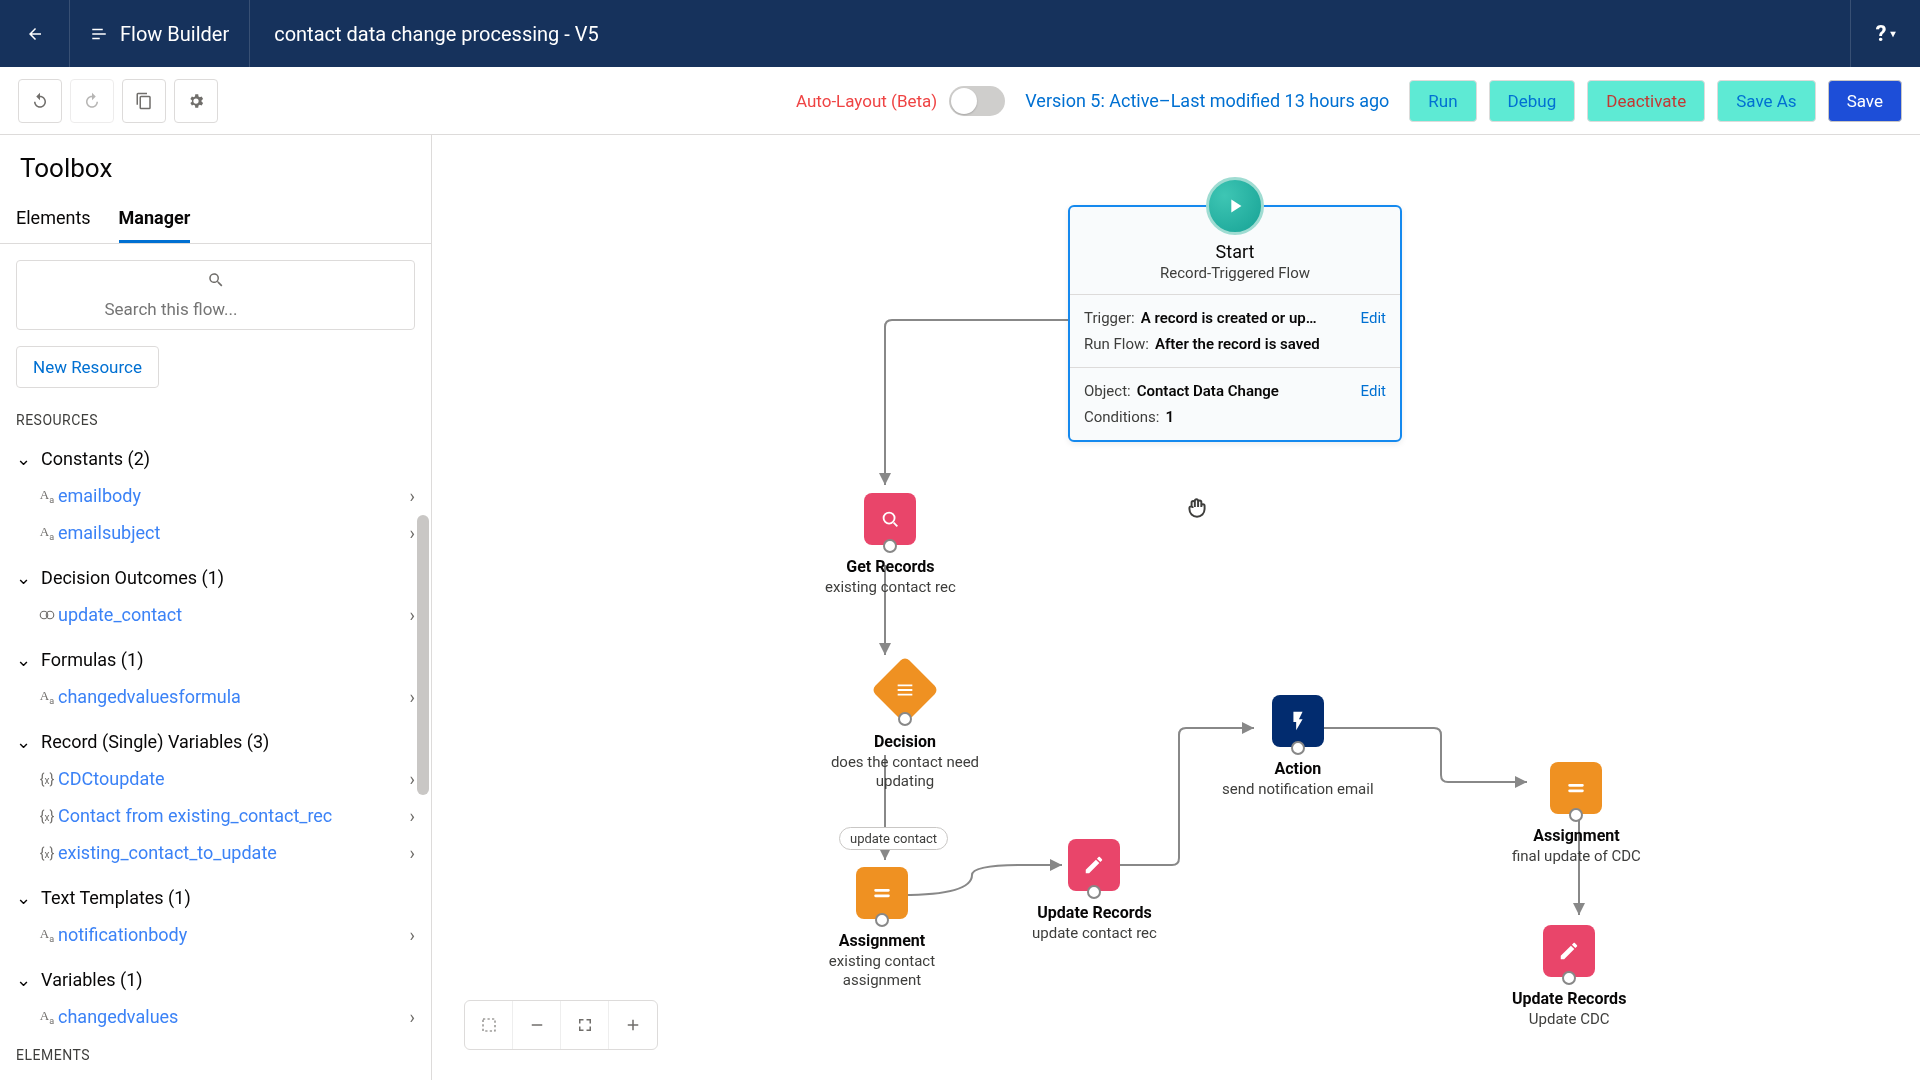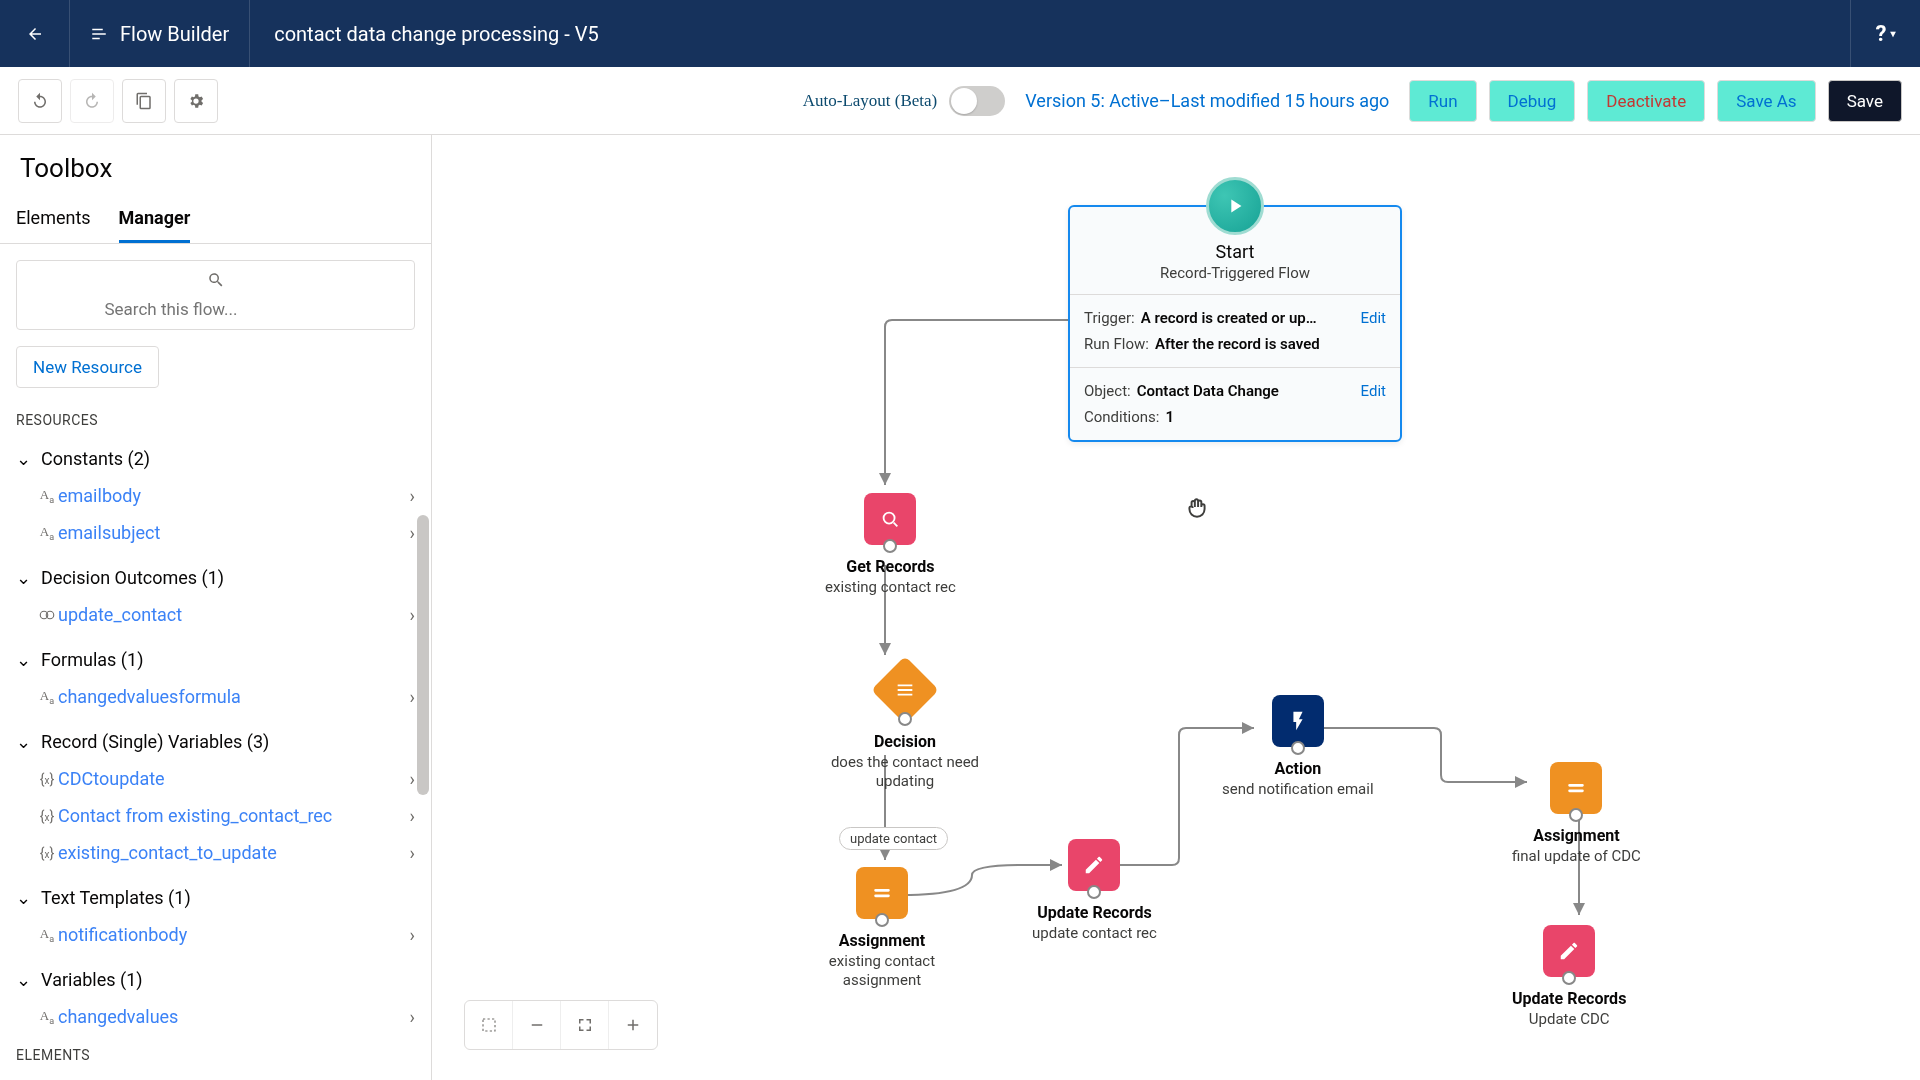--- a/index.html
+++ b/index.html
@@ -13,27 +13,27 @@
 .app-title { font-size: 20px; font-weight: 400; }
 .flow-name { padding: 0 24px; font-size: 20px; font-weight: 400; }
 .help-btn { margin-left: auto; width: 70px; height: 67px; display:flex; align-items:center; justify-content:center; border-left: 1px solid rgba(255,255,255,0.15); cursor:pointer; font-size: 22px; font-weight:700; }
 .help-btn .caret { font-size: 10px; margin-left: 4px; }
 
 
 .toolbar { height: 68px; border-bottom: 1px solid #dddbda; display:flex; align-items:center; padding: 0 18px; gap: 8px; }
 .tb-btn { width: 44px; height: 44px; border: 1px solid #dddbda; border-radius: 4px; display:flex; align-items:center; justify-content:center; cursor:pointer; color:#706e6b; background:#fff; }
 .tb-btn.disabled { opacity: .5; cursor: default; }
 .toolbar-right { margin-left: auto; display:flex; align-items:center; gap: 12px; }
-.auto-layout-label { color:#0c4a6e; font-size: 17px; font-family: Liberation Serif, serif; }
+.auto-layout-label { color:#ef4444; font-size: 17px; }
 .toggle { width: 56px; height: 30px; background:#cfcecc; border-radius: 15px; position:relative; cursor:pointer; }
 .toggle .knob { width:26px; height:26px; background:#fff; border-radius:50%; position:absolute; top:2px; left:2px; box-shadow:0 1px 2px rgba(0,0,0,.2); }
 .version-info { color:#0070d2; font-size: 18px; margin: 0 8px; }
 .action-btn { padding: 10px 18px; border: 1px solid #dddbda; border-radius: 4px; font-size: 17px; cursor:pointer; background:#5eead4; color:#0070d2; }
 .action-btn.danger { color:#c23934; }
-.action-btn.primary-disabled { background:#0f172a; color:#fff; border-color:#c9c7c5; cursor:default; }
+.action-btn.primary-disabled { background:#1d4ed8; color:#fff; border-color:#c9c7c5; cursor:default; }
 
 
 .body { display:flex; height: calc(1080px - 67px - 68px); }
 .sidebar { width: 432px; border-right: 1px solid #dddbda; position:relative; overflow:hidden; }
 .sidebar-inner { height:100%; overflow-y:auto; padding-bottom: 20px; }
 .sidebar-title { font-size: 26px; font-weight: 400; padding: 18px 20px 12px; color:#080707; }
 .tabs { display:flex; border-bottom: 1px solid #dddbda; padding: 0 16px; gap: 28px; }
 .tab { padding: 12px 0; font-size: 18px; color:#080707; cursor:pointer; border-bottom: 3px solid transparent; }
 .tab.active { font-weight: 700; border-bottom-color: #0070d2; }
 .search-row { padding: 16px; }
@@ -139,21 +139,21 @@
       <svg class="svg-i" viewBox="0 0 24 24">
         <path d="M19.4 13a7.5 7.5 0 0 0 0-2l2.1-1.6-2-3.4-2.5 1a7.6 7.6 0 0 0-1.7-1L15 3h-4l-.3 2.9a7.6 7.6 0 0 0-1.7 1l-2.5-1-2 3.4L6.6 11a7.5 7.5 0 0 0 0 2l-2.1 1.6 2 3.4 2.5-1a7.6 7.6 0 0 0 1.7 1L11 21h4l.3-2.9a7.6 7.6 0 0 0 1.7-1l2.5 1 2-3.4zM12 15.5A3.5 3.5 0 1 1 15.5 12 3.5 3.5 0 0 1 12 15.5z"></path>
       </svg>
     </div>
 
   <div class="toolbar-right">
     <span class="auto-layout-label">Auto-Layout (Beta)</span>
     <div class="toggle">
         <div class="knob"></div>
       </div>
-    <span class="version-info">Version 5: Active–Last modified 15 hours ago</span>
+    <span class="version-info">Version 5: Active–Last modified 13 hours ago</span>
     <button class="action-btn">Run</button>
     <button class="action-btn">Debug</button>
     <button class="action-btn danger">Deactivate</button>
     <button class="action-btn">Save As</button>
     <button class="action-btn primary-disabled">Save</button>
   </div>
 </div>
 
 <div class="body">
 

